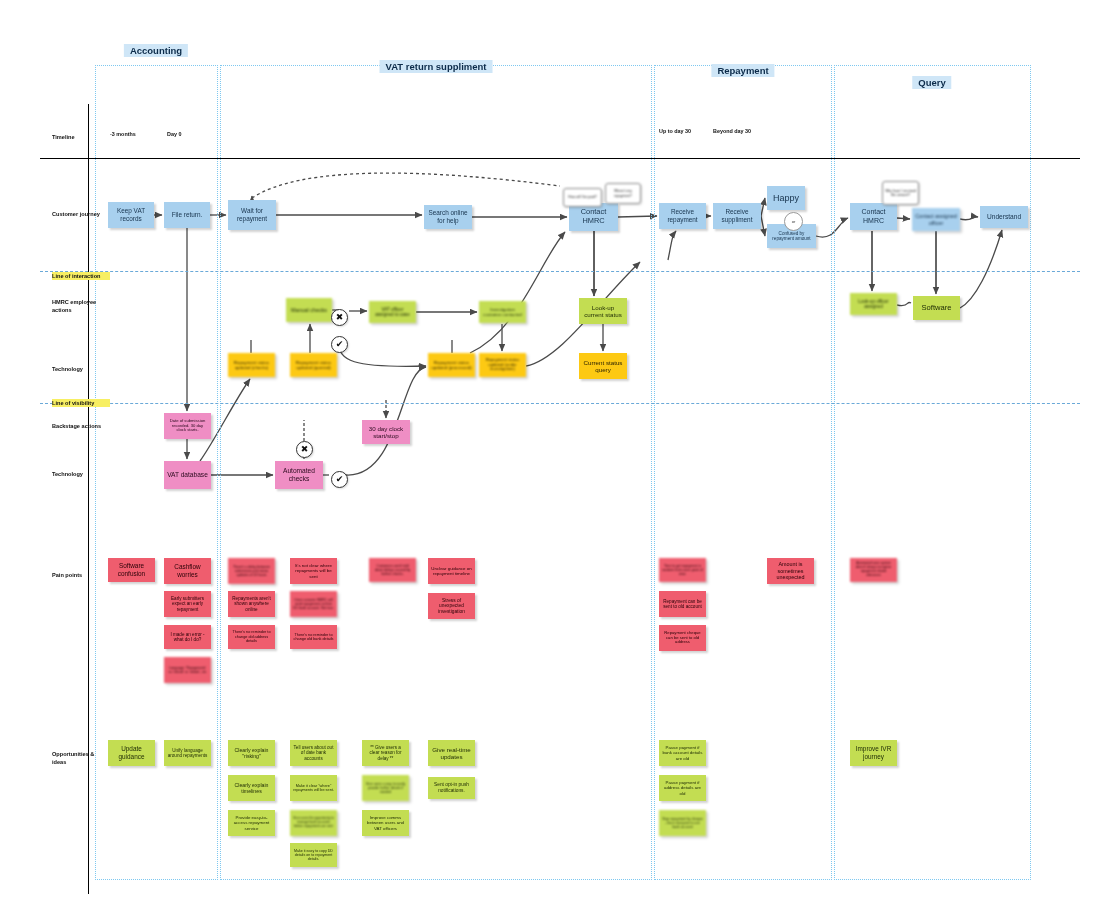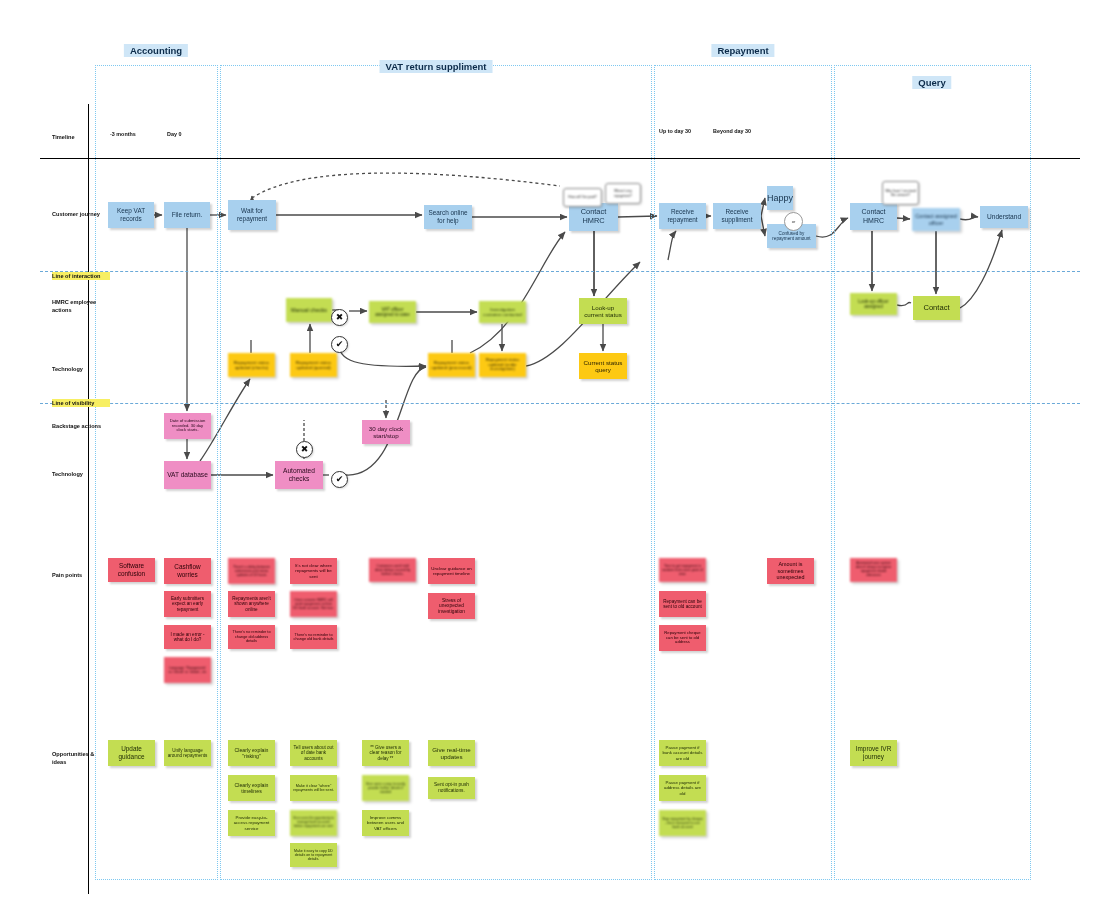--- a/index.html
+++ b/index.html
@@ -120,21 +120,21 @@
     </g>
   </svg>
 
   <div class="phase" style="left:95px;top:65px;width:123px;height:815px"></div>
   <div class="phase" style="left:220px;top:65px;width:432px;height:815px"></div>
   <div class="phase" style="left:654px;top:65px;width:178px;height:815px"></div>
   <div class="phase" style="left:834px;top:65px;width:197px;height:815px"></div>
 
   <div class="phase-title" style="left:156px;top:44px">Accounting</div>
   <div class="phase-title" style="left:436px;top:60px">VAT return suppliment</div>
-  <div class="phase-title" style="left:743px;top:44px">Repayment</div>
+  <div class="phase-title" style="left:743px;top:64px">Repayment</div>
   <div class="phase-title" style="left:932px;top:76px">Query</div>
 
   <div class="vrule" style="left:88px;top:104px;height:790px"></div>
   <div class="hrule" style="left:40px;top:158px;width:1040px"></div>
   <div class="dashrule" style="left:40px;top:271px;width:1040px"></div>
   <div class="dashrule" style="left:40px;top:403px;width:1040px"></div>
 
   <div class="rowlabel" style="left:52px;top:133px">Timeline</div>
   <div class="rowlabel" style="left:52px;top:210px">Customer journey</div>
   <div class="rowlabel hl" style="left:52px;top:272px">Line of interaction</div>
@@ -152,31 +152,31 @@
   <div class="timecell" style="left:713px;top:128px">Beyond day 30</div>
 
   <div id="nodes">
       <div class="node blue" style="left: 108px; top: 202px; width: 46px; height: 26px; font-size: 6.4px;">Keep VAT records</div>
       <div class="node blue" style="left: 164px; top: 202px; width: 46px; height: 26px; font-size: 6.4px;">File return.</div>
       <div class="node blue" style="left: 228px; top: 200px; width: 48px; height: 30px; font-size: 6.4px;">Wait for repayment</div>
       <div class="node blue" style="left: 424px; top: 205px; width: 48px; height: 24px; font-size: 6.4px;">Search online for help</div>
       <div class="node blue" style="left: 569px; top: 203px; width: 49px; height: 28px; font-size: 7.4px;">Contact HMRC</div>
       <div class="node blue" style="left: 659px; top: 203px; width: 47px; height: 26px; font-size: 6.4px;">Receive repayment</div>
       <div class="node blue" style="left: 713px; top: 203px; width: 48px; height: 26px; font-size: 6.4px;">Receive suppliment</div>
-      <div class="node blue" style="left: 767px; top: 186px; width: 26px; height: 24px; font-size: 9px;">Happy</div>
+      <div class="node blue" style="left: 767px; top: 186px; width: 38px; height: 24px; font-size: 9px;">Happy</div>
       <div class="node blue" style="left: 767px; top: 224px; width: 49px; height: 24px; font-size: 4.6px;">Confused by repayment amount</div>
       <div class="node blue" style="left: 850px; top: 203px; width: 47px; height: 27px; font-size: 7px;">Contact HMRC</div>
       <div class="node blue blurred" style="left: 912px; top: 208px; width: 48px; height: 23px; font-size: 5.4px;">Contact assigned officer</div>
       <div class="node blue" style="left: 980px; top: 206px; width: 48px; height: 22px; font-size: 6.6px;">Understand</div>
       <div class="node green blurred" style="left: 286px; top: 298px; width: 46px; height: 24px; font-size: 5.4px;">Manual checks</div>
       <div class="node green blurred" style="left: 369px; top: 301px; width: 47px; height: 22px; font-size: 4.6px;">VAT officer assigned to case</div>
       <div class="node green blurred" style="left: 479px; top: 301px; width: 47px; height: 22px; font-size: 4.4px;">Investigation customer contacted</div>
       <div class="node green" style="left: 579px; top: 298px; width: 48px; height: 26px; font-size: 6.2px;">Look-up current status</div>
       <div class="node green blurred" style="left: 850px; top: 293px; width: 47px; height: 22px; font-size: 4.6px;">Look-up officer assigned</div>
-      <div class="node green" style="left: 913px; top: 296px; width: 47px; height: 24px; font-size: 7.6px;">Contact</div>
+      <div class="node green" style="left: 913px; top: 296px; width: 47px; height: 24px; font-size: 7.6px;">Software</div>
       <div class="node yellow blurred" style="left: 228px; top: 353px; width: 47px; height: 24px; font-size: 4.4px;">Repayment status updated (checks)</div>
       <div class="node yellow blurred" style="left: 290px; top: 353px; width: 47px; height: 24px; font-size: 4.4px;">Repayment status updated (queried)</div>
       <div class="node yellow blurred" style="left: 428px; top: 353px; width: 47px; height: 24px; font-size: 4.4px;">Repayment status updated (processed)</div>
       <div class="node yellow blurred" style="left: 479px; top: 353px; width: 47px; height: 24px; font-size: 4.2px;">Repayment status updated (under investigation)</div>
       <div class="node yellow" style="left: 579px; top: 353px; width: 48px; height: 26px; font-size: 6.2px;">Current status query</div>
       <div class="node pink" style="left: 164px; top: 413px; width: 47px; height: 26px; font-size: 4.2px;">Date of submission recorded. 30 day clock starts.</div>
       <div class="node pink" style="left: 362px; top: 420px; width: 48px; height: 24px; font-size: 6.2px;">30 day clock start/stop</div>
       <div class="node pink" style="left: 164px; top: 461px; width: 47px; height: 28px; font-size: 6.6px;">VAT database</div>
       <div class="node pink" style="left: 275px; top: 461px; width: 48px; height: 28px; font-size: 6.6px;">Automated checks</div>
       <div class="node red" style="left: 108px; top: 558px; width: 47px; height: 24px; font-size: 6.4px;">Software confusion</div>

